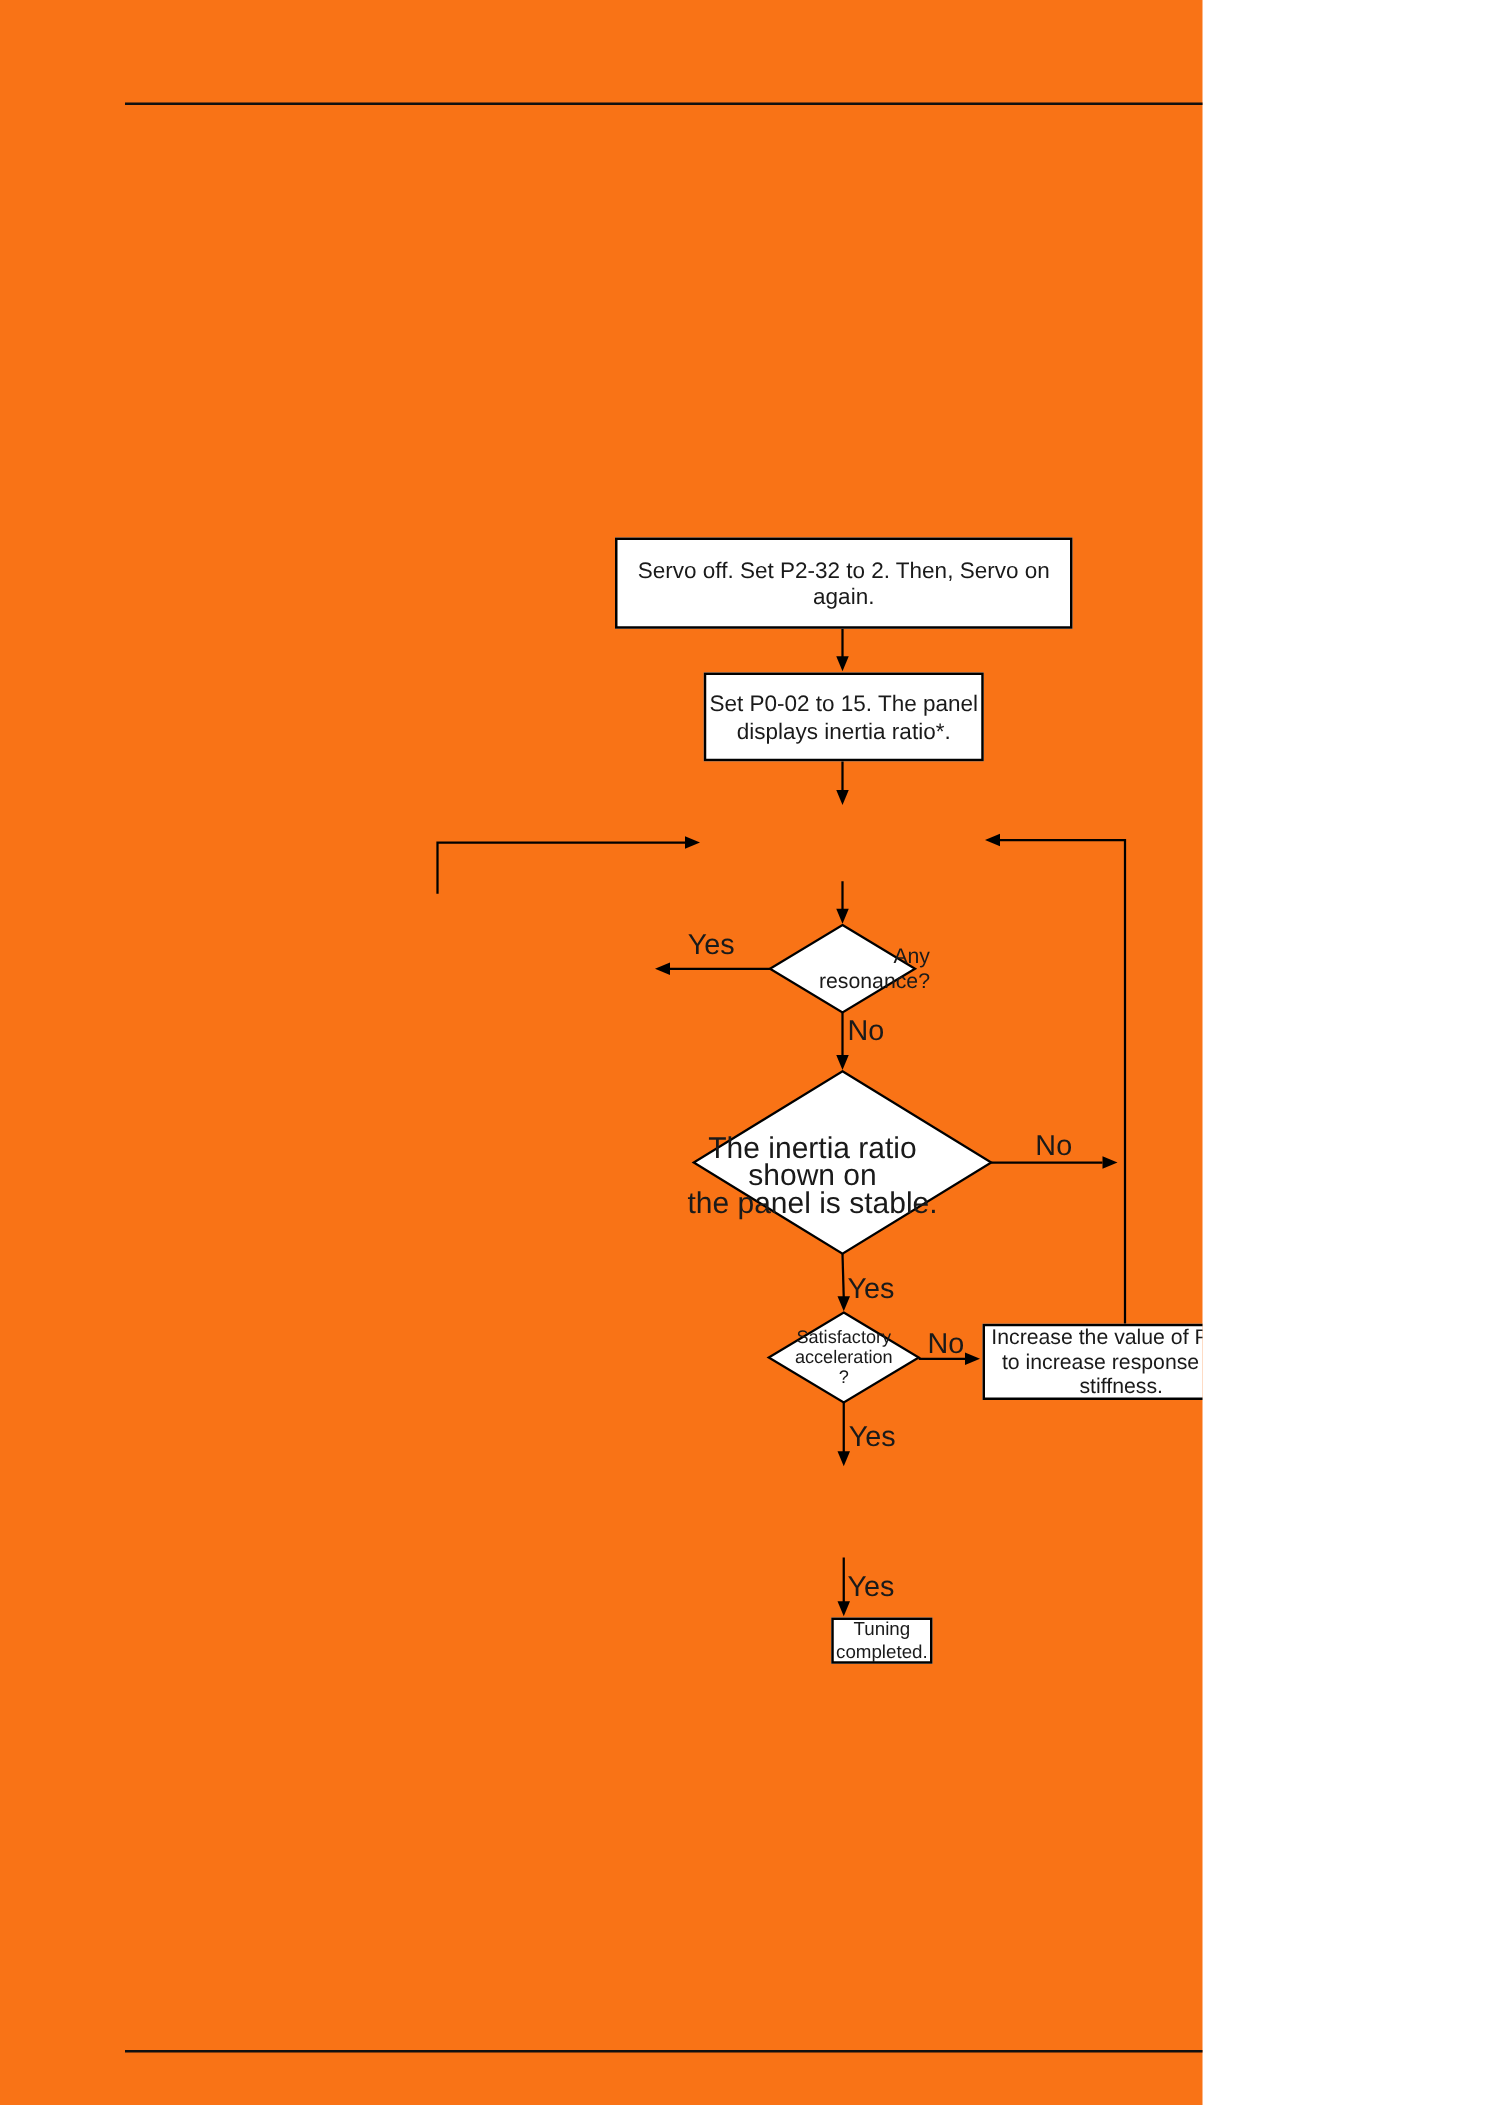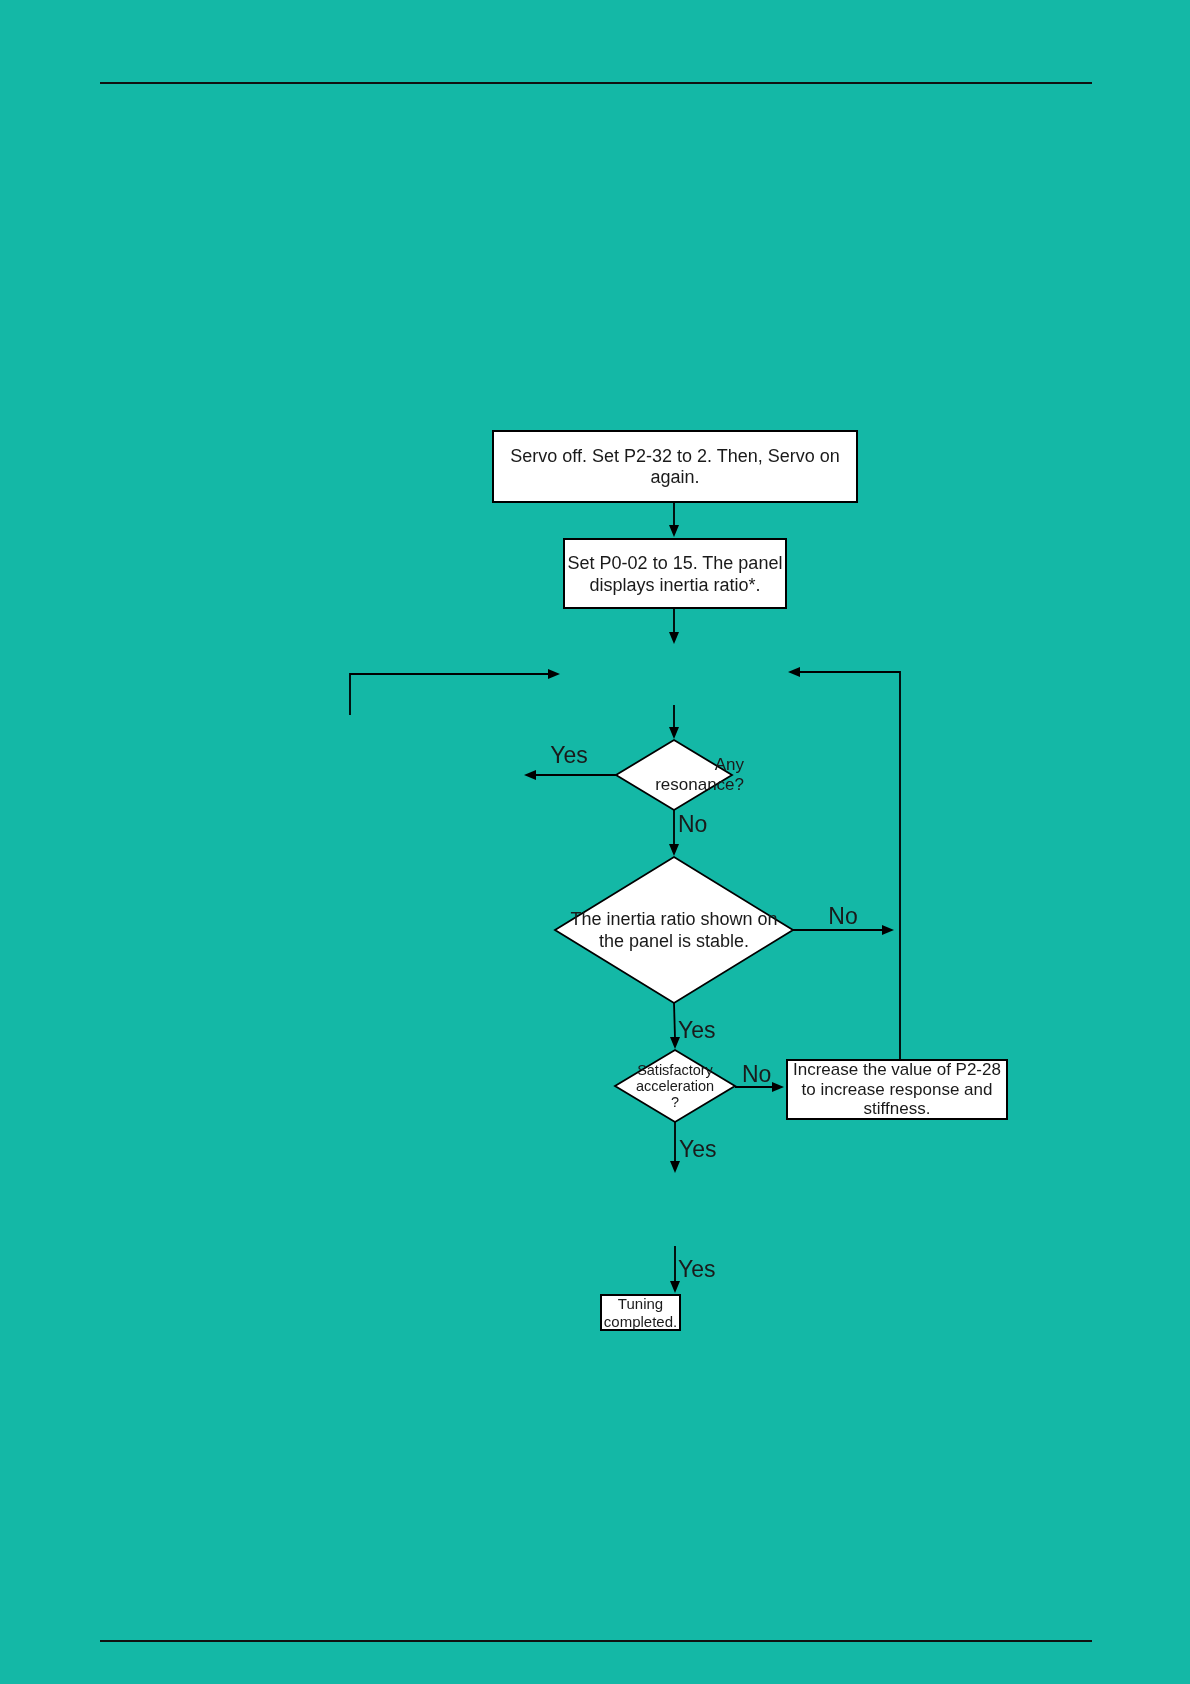--- a/index.html
+++ b/index.html
@@ -1,19 +1,19 @@
 <!DOCTYPE html>
 <html><head>
 <meta charset="utf-8">
 <style>
   html,body{margin:0;padding:0;background:#fff;}
   .page{
     position:relative;
-    width:1190px;height:1684px;
-    background:#14b8a6;
+    width:962px;height:1684px;
+    background:#f97316;
     font-family:"Liberation Sans","DejaVu Sans",sans-serif;
     color:#1a1a1a;
     overflow:hidden;
   }
   .rule{position:absolute;left:100px;width:992px;height:2px;background:#111;}
   .rule.top{top:82px;}
   .rule.bottom{top:1640px;}
   svg.connectors{position:absolute;left:0;top:0;width:1190px;height:1684px;}
   svg.connectors line, svg.connectors polyline{stroke:#000;stroke-width:1.8;fill:none;}
   svg.connectors polygon.head{fill:#000;stroke:none;}
@@ -31,28 +31,28 @@
   .node.start{left:492px;top:430px;width:366px;height:73px;font-size:18px;}
   .node.panel{left:563px;top:538px;width:224px;height:71px;font-size:18px;line-height:22px;}
   .node.command{left:562px;top:645px;width:224px;height:60px;font-size:17px;line-height:19px;}
   .node.note{
     left:179px;top:715px;width:343px;height:140px;
     font-size:17px;line-height:22px;text-align:left;
     display:block;padding:3px 5px;justify-content:flex-start;
   }
   .node.increase{left:786px;top:1059px;width:222px;height:61px;font-size:17px;line-height:19.5px;}
   .node.same{left:553px;top:1174px;width:246px;height:72px;font-size:18px;line-height:23px;}
-  .node.done{left:600px;top:1294px;width:81px;height:37px;font-size:15px;line-height:17.5px;}
+  .node.done{left:665px;top:1294px;width:81px;height:37px;font-size:15px;line-height:17.5px;}
   .dtext{
     position:absolute;
     text-align:center;
     white-space:pre-line;
   }
   .dtext.resonance{left:604px;top:755px;width:140px;font-size:17px;line-height:20px;text-align:right;}
-  .dtext.stable{left:554px;top:908px;width:240px;font-size:18px;line-height:22px;}
+  .dtext.stable{left:530px;top:908px;width:240px;font-size:24px;line-height:22px;}
   .dtext.satisfactory{left:610px;top:1062px;width:130px;font-size:14.5px;line-height:16px;}
   .elabel{
     position:absolute;
     font-size:23px;
     white-space:nowrap;
   }
   .elabel.c{text-align:center;}
   .yes1{left:543px;top:742px;width:52px;}
   .no1{left:678px;top:811px;}
   .no2{left:820px;top:903px;width:46px;}

